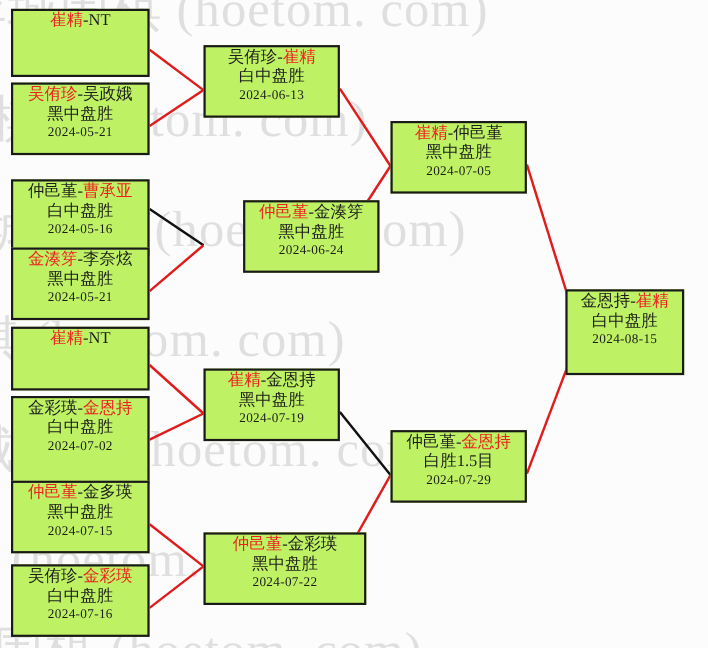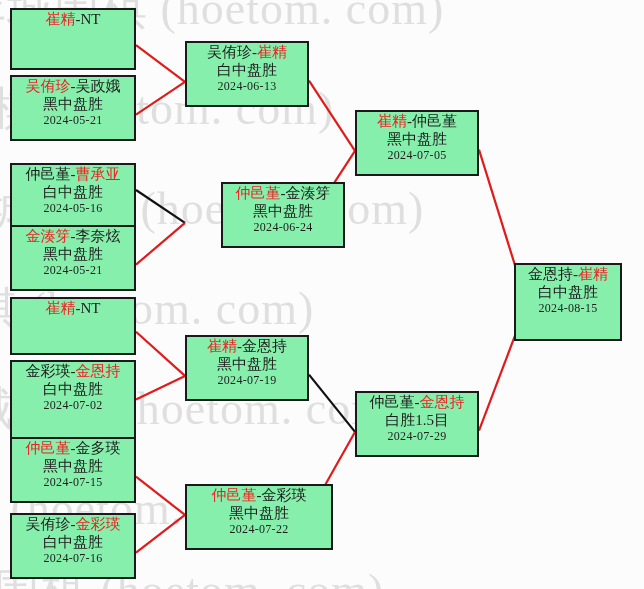--- a/index.html
+++ b/index.html
@@ -38,21 +38,21 @@
     width: 644px; height: 589px;
     z-index: 2;
     pointer-events: none;
   }
 
   
   .node {
     position: absolute;
     box-sizing: border-box;
     border: 2px solid #1a1a1a;
-    background: #86efac;
+    background: #bef264;
     z-index: 3;
     text-align: center;
     padding-top: 1px;
     line-height: 1.18;
   }
   .node .ln {
     display: block;
     white-space: nowrap;
     font-size: 15px;
     color: #1c1c1c;

